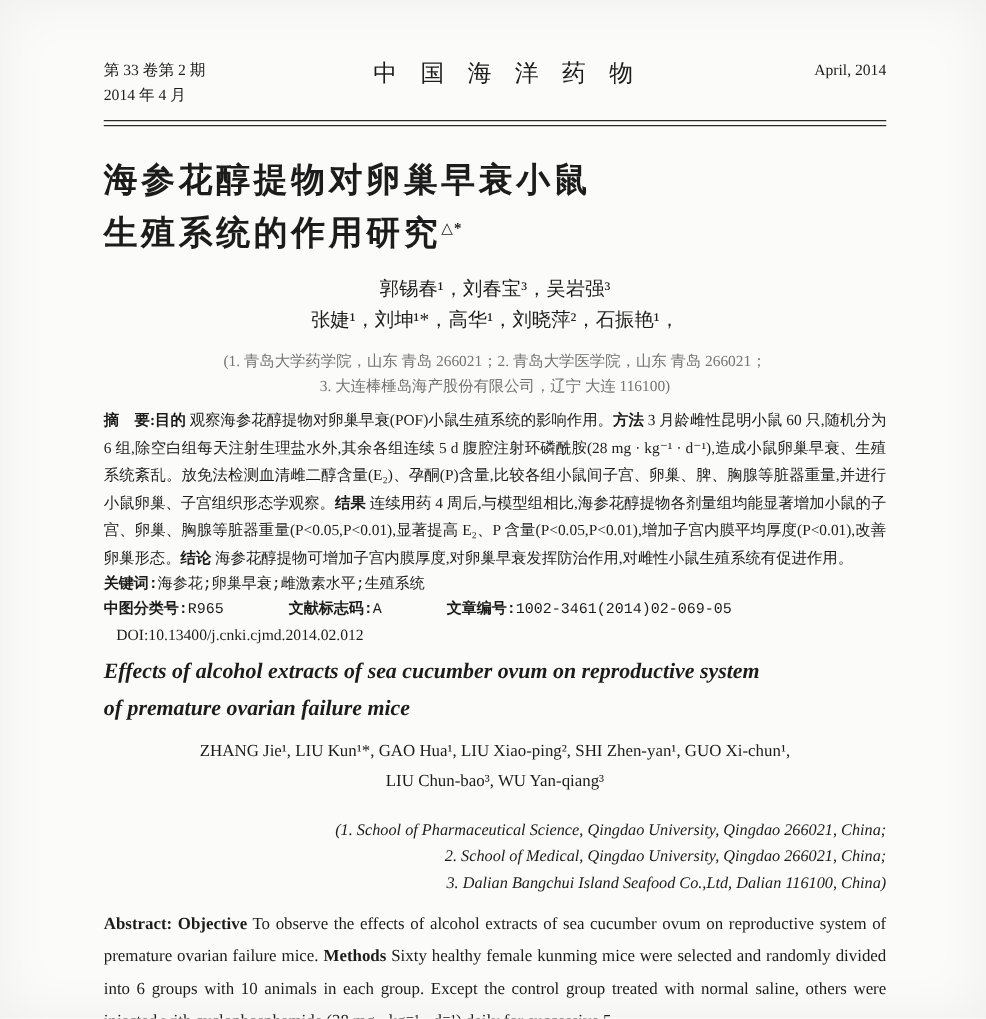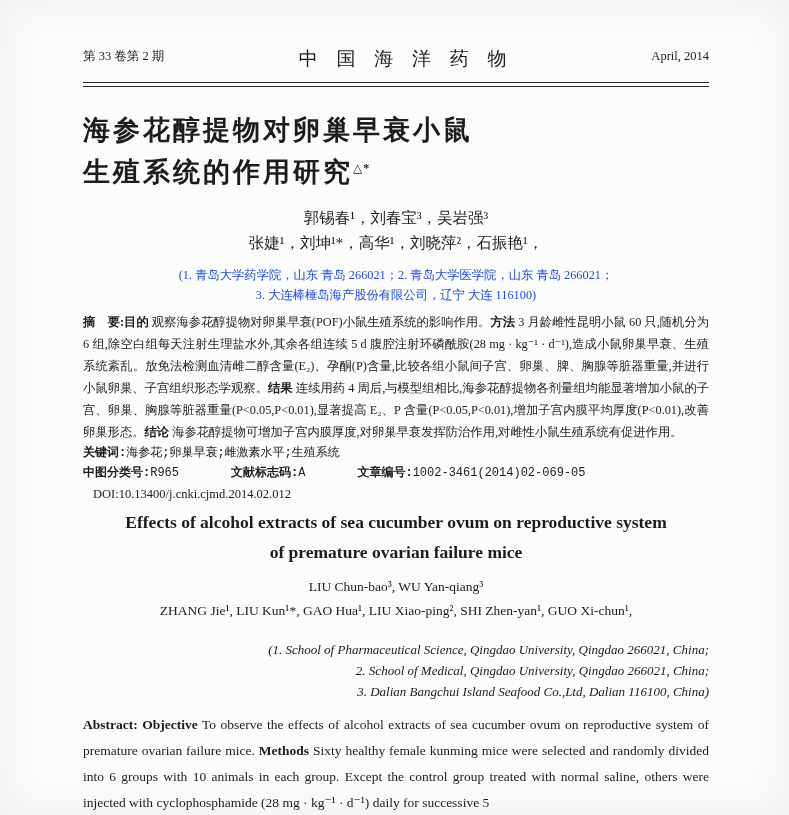--- a/index.html
+++ b/index.html
@@ -16,41 +16,42 @@
   .hdr-center{flex:1;text-align:center;}
   .journal-cn{font-size:19px;letter-spacing:7px;font-weight:normal;white-space:nowrap;}
   .journal-en{font-size:12.5px;letter-spacing:1px;word-spacing:7px;margin-top:3px;white-space:nowrap;}
   .hdr-right{width:130px;text-align:right;font-size:12.5px;line-height:20px;white-space:nowrap;}
   .rule{margin-top:10px;height:3px;border-top:1.6px solid #2a2a2a;border-bottom:1px solid #2a2a2a;}
   
   .cn-title{margin:24px 0 0 0;font-size:27px;font-weight:bold;
     letter-spacing:3px;line-height:38px;}
   .title-sup{font-size:12px;vertical-align:9px;letter-spacing:1px;}
   .cn-authors{margin-top:14px;text-align:center;font-size:15.5px;line-height:25px;}
-  .cn-affil{margin-top:10px;text-align:center;font-size:12.3px;line-height:20px;color:#1d4ed8;}
+  .cn-affil{margin-top:10px;text-align:center;font-size:12.3px;line-height:20px;color:#737373;}
   
   .cn-abstract{margin:6px 0 0 0;font-size:12.3px;line-height:22px;text-align:justify;}
   .b{font-weight:bold;}
   .meta-line{font-size:12px;line-height:20px;font-family:Liberation Mono, monospace;}
   .clc-gap{margin-right:52px;}
   .doi{margin-top:2px;font-size:12.5px;line-height:18px;padding-left:10px;}
   
-  .en-title{margin:4px 0 0 0;text-align:center;font-size:17.5px;font-weight:bold;line-height:30px;}
+  .en-title{margin:4px 0 0 0;text-align:left;font-size:17.5px;font-weight:bold;line-height:30px;font-style:italic;}
   .en-authors{margin-top:8px;text-align:center;font-size:13.5px;line-height:24px;}
   .en-affil{margin-top:16px;text-align:right;font-style:italic;font-size:13px;line-height:21px;}
   .en-abstract{margin:10px 0 0 0;font-size:13.5px;line-height:26px;text-align:justify;}
 </style>
 </head>
 <body>
 
 <div class="page">
 
   <div class="hdr">
     <div class="hdr-left">
       <div>第 33 卷第 2 期</div>
+      <div>2014 年 4 月</div>
     </div>
     <div class="hdr-center">
       <div class="journal-cn">中 国 海 洋 药 物</div>
     </div>
     <div class="hdr-right">
       <div>April, 2014</div>
     </div>
   </div>
 
   <div class="rule"></div>
@@ -71,22 +72,22 @@
 
   <div class="meta-line"><span class="b">关键词:</span><span>海参花;卵巢早衰;雌激素水平;生殖系统</span></div>
 
   <div class="meta-line"><span class="clc-gap"><span class="b">中图分类号:</span><span>R965</span></span><span class="clc-gap"><span class="b">文献标志码:</span><span>A</span></span><span><span class="b">文章编号:</span><span>1002-3461(2014)02-069-05</span></span></div>
 
   <div class="doi">DOI:10.13400/j.cnki.cjmd.2014.02.012</div>
 
   <h2 class="en-title"><span>Effects of alcohol extracts of sea cucumber ovum on reproductive system</span><br><span>of premature ovarian failure mice</span></h2>
 
   <div class="en-authors">
+    <div>ZHANG Jie¹, LIU Kun¹*, GAO Hua¹, LIU Xiao-ping², SHI Zhen-yan¹, GUO Xi-chun¹,</div>
     <div>LIU Chun-bao³, WU Yan-qiang³</div>
-    <div>ZHANG Jie¹, LIU Kun¹*, GAO Hua¹, LIU Xiao-ping², SHI Zhen-yan¹, GUO Xi-chun¹,</div>
   </div>
 
   <div class="en-affil">
     <div>(1. School of Pharmaceutical Science, Qingdao University, Qingdao 266021, China;</div>
     <div>2. School of Medical, Qingdao University, Qingdao 266021, China;</div>
     <div>3. Dalian Bangchui Island Seafood Co.,Ltd, Dalian 116100, China)</div>
   </div>
 
   <p class="en-abstract"><span class="b">Abstract:</span> <span class="b">Objective</span> <span>To observe the effects of alcohol extracts of sea cucumber ovum on reproductive system of premature ovarian failure mice.</span> <span class="b">Methods</span> <span>Sixty healthy female kunming mice were selected and randomly divided into 6 groups with 10 animals in each group. Except the control group treated with normal saline, others were injected with cyclophosphamide (28 mg · kg⁻¹ · d⁻¹) daily for successive 5</span></p>
 

